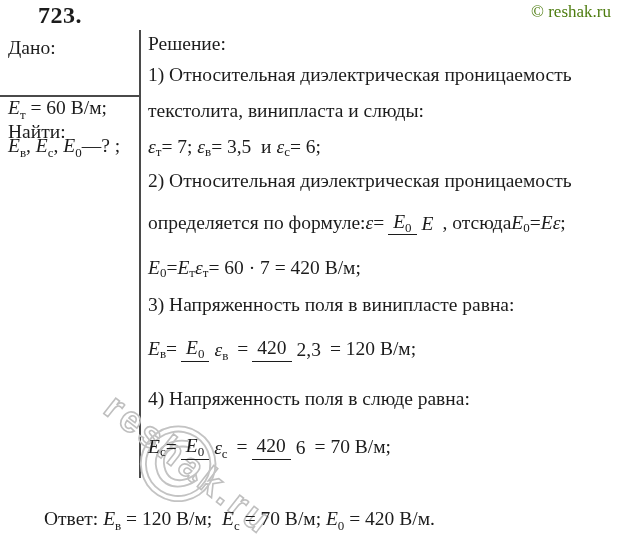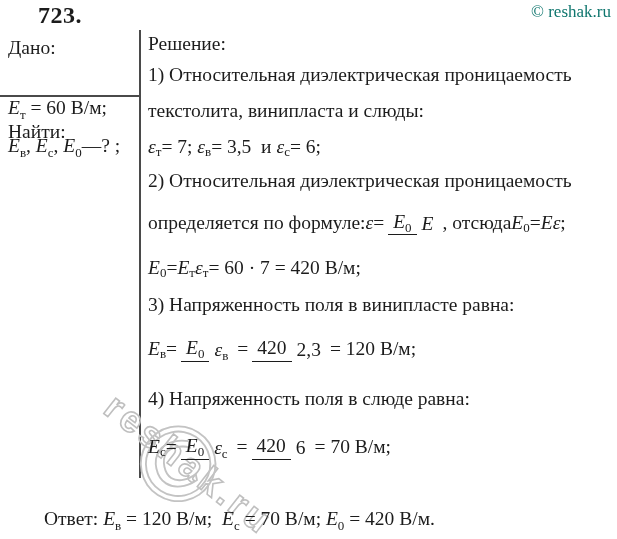--- a/index.html
+++ b/index.html
@@ -4,21 +4,21 @@
 <style>
   html,body{margin:0;padding:0;}
   body{
     width:617px;height:539px;background:#ffffff;position:relative;overflow:hidden;
     font-family:"Liberation Serif","DejaVu Serif",serif;color:#1c1c1c;
   }
   .page{position:absolute;inset:0;}
 
   
   .problem-number{position:absolute;top:2px;left:8px;font-weight:bold;font-size:24px;letter-spacing:.5px;margin-left:30px;}
-  .copyright-note{position:absolute;top:2px;right:6px;font-size:17px;color:#0f766e;}
+  .copyright-note{position:absolute;top:2px;right:6px;font-size:17px;color:#4d7c0f;}
 
   
   .v-divider{position:absolute;left:139px;top:30px;width:1.5px;height:448px;background:#4a4a4a;}
   .h-divider{position:absolute;left:0;top:95px;width:140px;height:1.5px;background:#4a4a4a;}
 
   
   .left-col{position:absolute;left:8px;top:0;width:128px;z-index:2;}
   .lrow{position:absolute;left:0;white-space:nowrap;font-size:19.5px;line-height:28px;}
   .lrow.dado-label{top:34px;}
   .lrow.dado-value{top:64px;margin-top:30px;}

